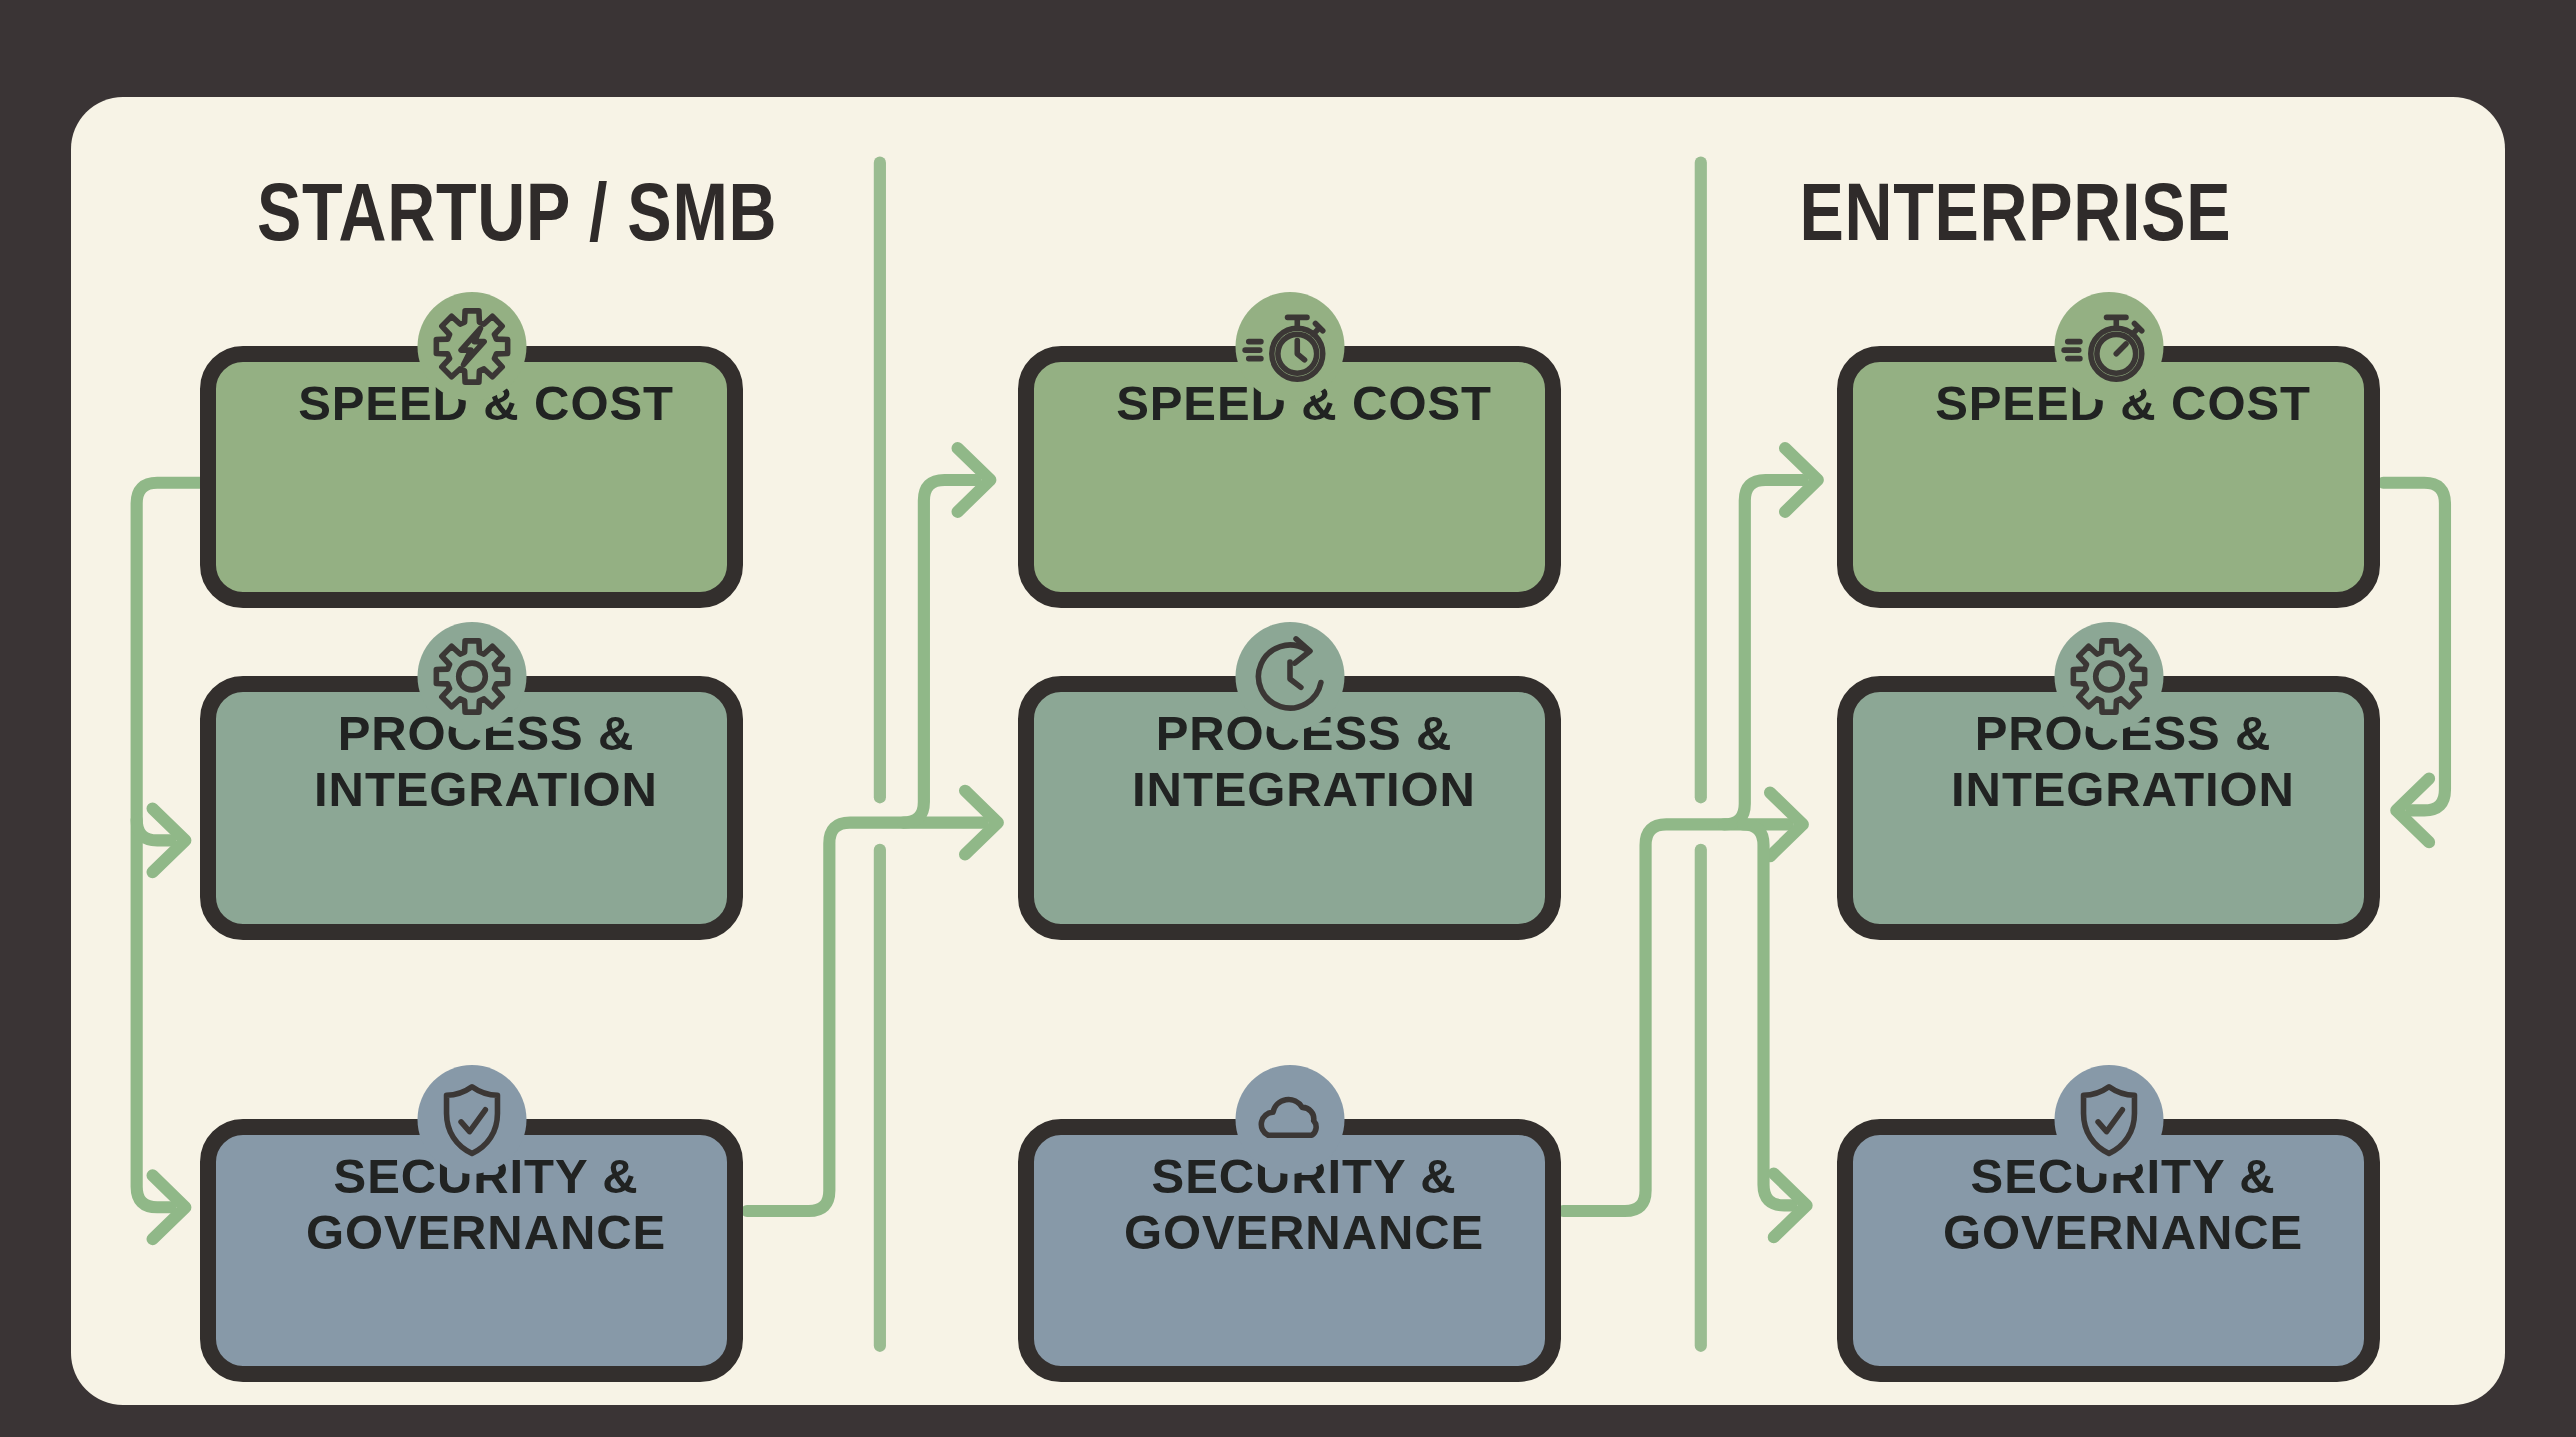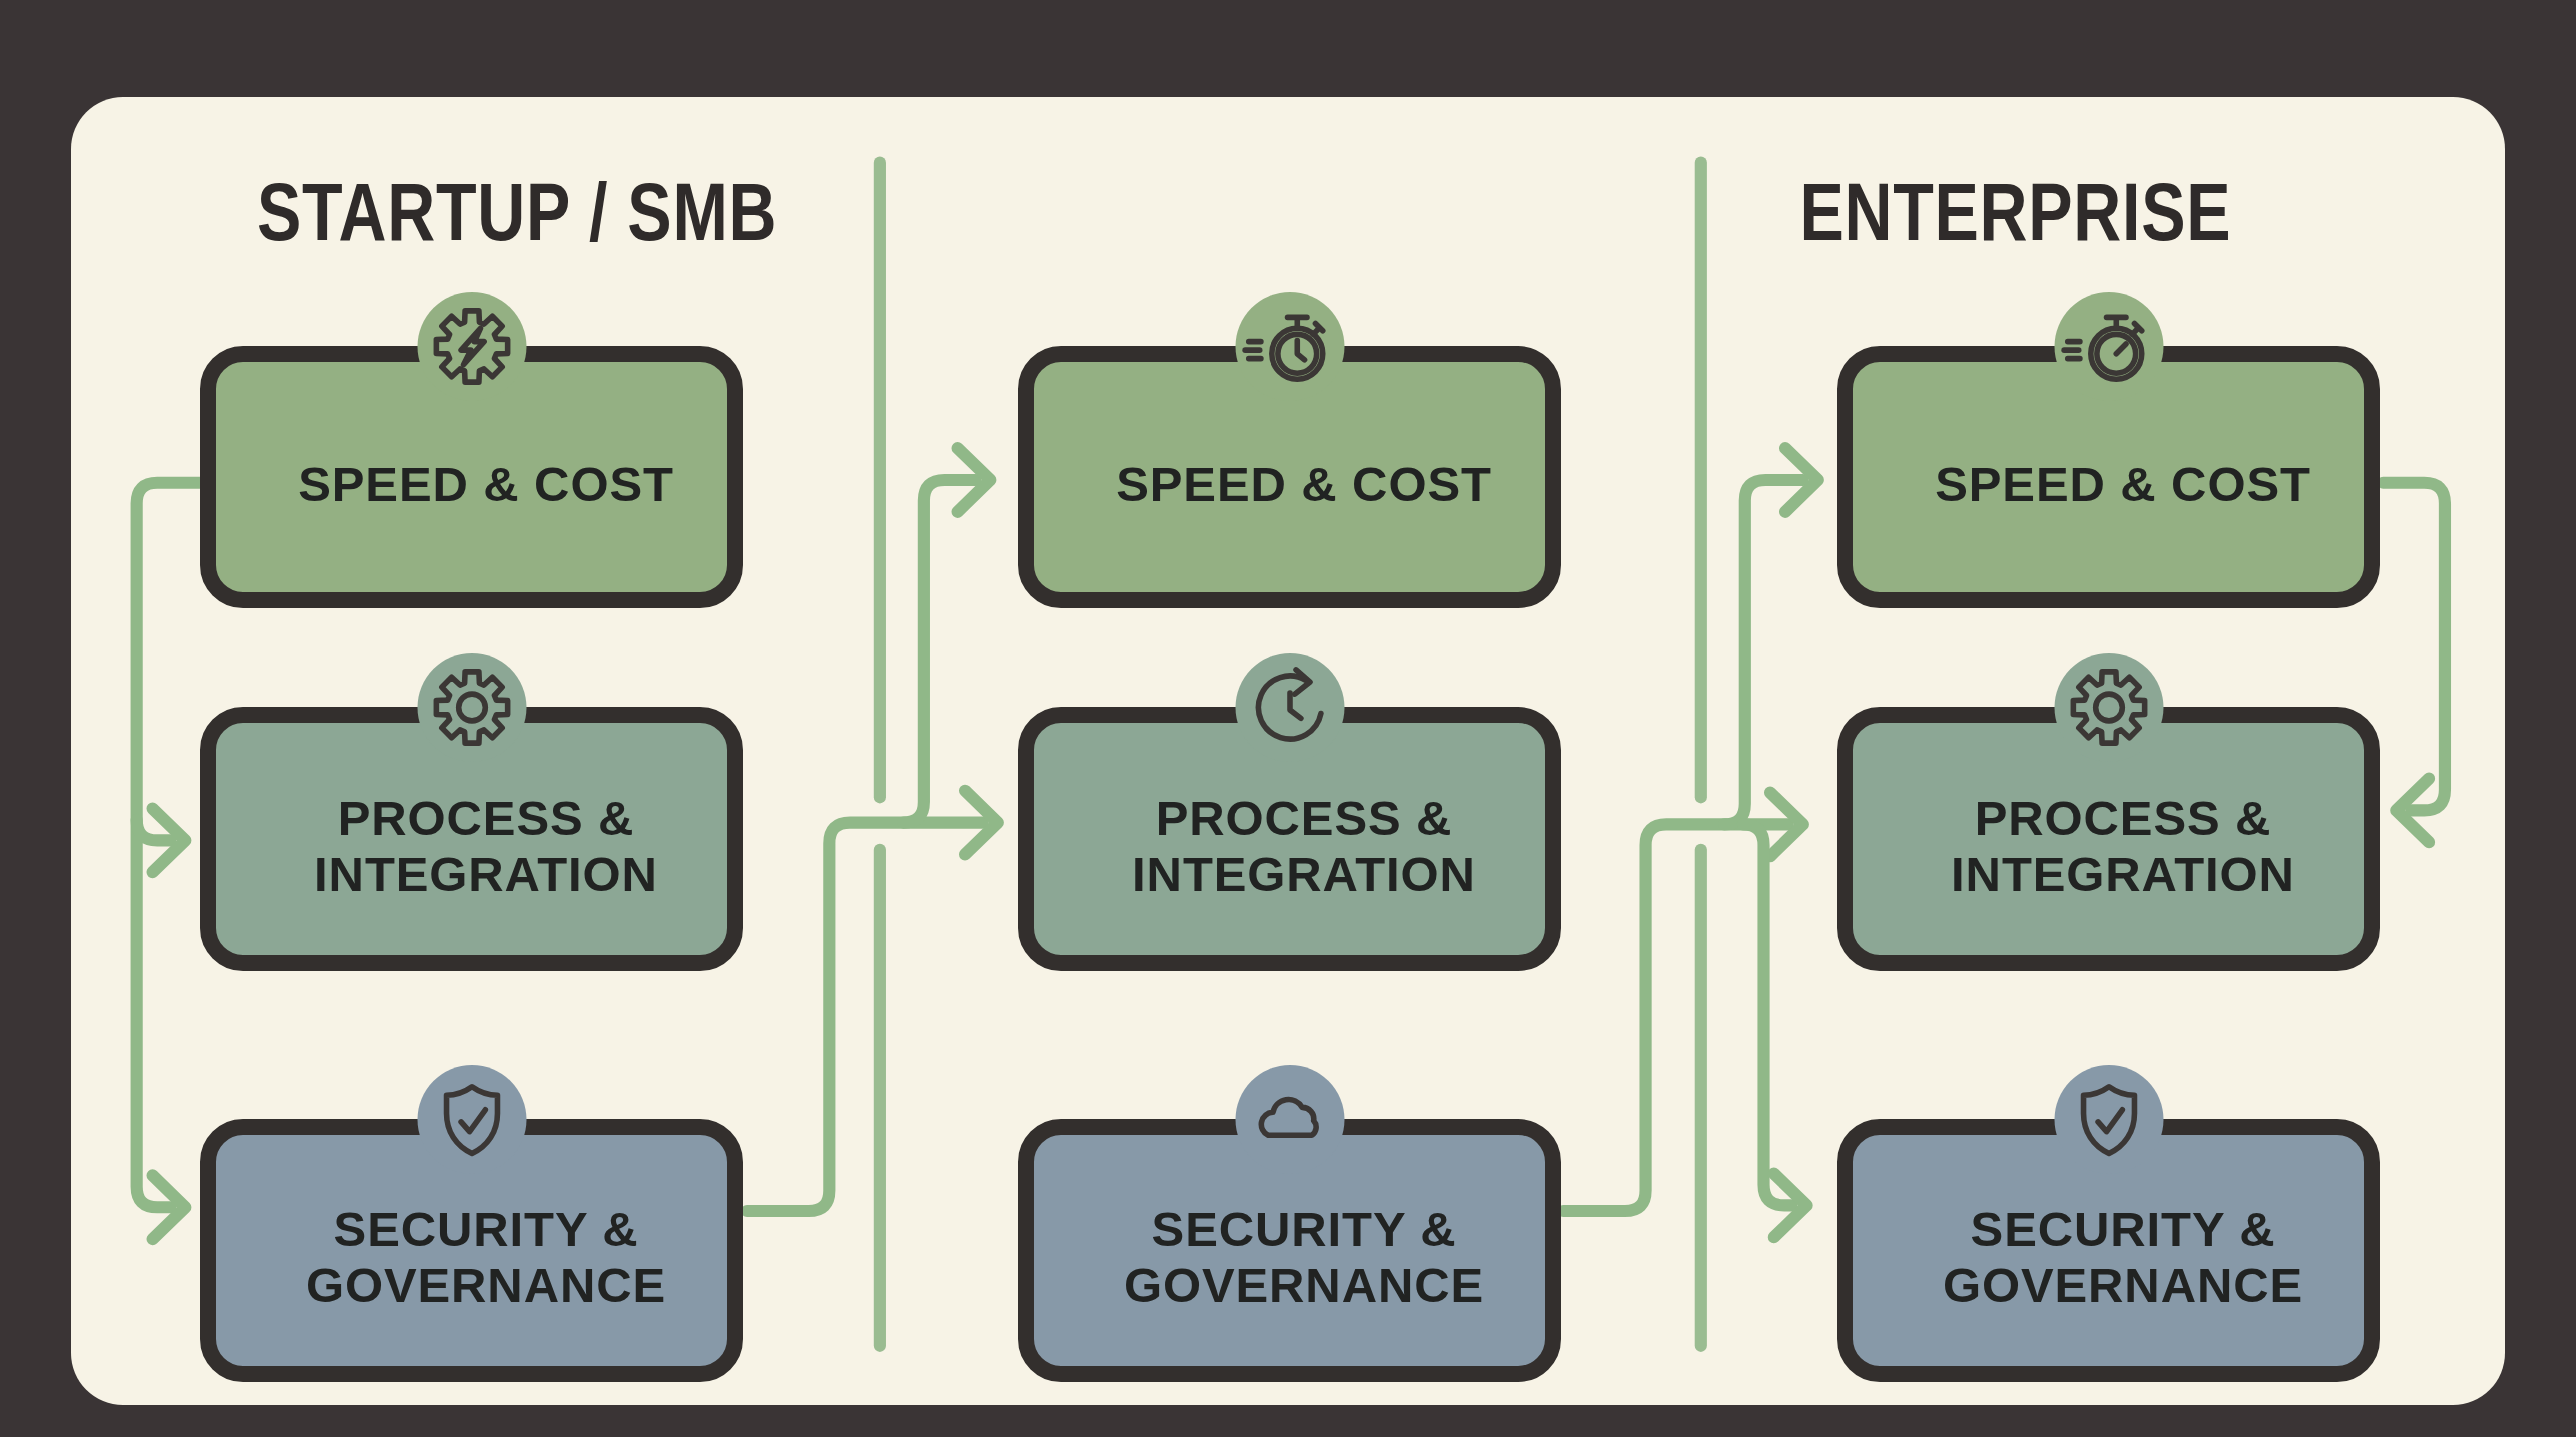--- a/index.html
+++ b/index.html
@@ -17,24 +17,24 @@
   .col-header{
     position:absolute;top:142px;width:543px;text-align:center;z-index:2;
     font-size:81px;font-weight:bold;color:var(--headerText,#2f2b2a);white-space:nowrap;
   }
   .col-header .hd{display:inline-block;transform:scaleX(0.82);letter-spacing:0.9px;}
   .h1{left:200px}.h2{left:1018px}.h3{left:1744px}
 
   .box{
     position:absolute;width:543px;box-sizing:border-box;z-index:2;
     border:16px solid var(--boxBorder,#332f2d);border-radius:43px;
-    display:flex;align-items:center;justify-content:center;padding-left:29px;
+    display:flex;align-items:flex-start;justify-content:center;padding-left:29px;
   }
   .r1{top:322px;height:262px}
-  .r2{top:683px;height:264px}
+  .r2{top:652px;height:264px}
   .r3{top:1095px;height:263px}
   .c1{left:200px}.c2{left:1018px}.c3{left:1837px}
   .speed{background:var(--speed,#94b083)}
   .process{background:var(--process,#8ca795)}
   .security{background:var(--security,#8799a8)}
 
   .badge{
     position:absolute;top:-70px;left:50%;transform:translateX(-50%);
     width:109px;height:109px;border-radius:50%;background:inherit;
     display:flex;align-items:center;justify-content:center;

